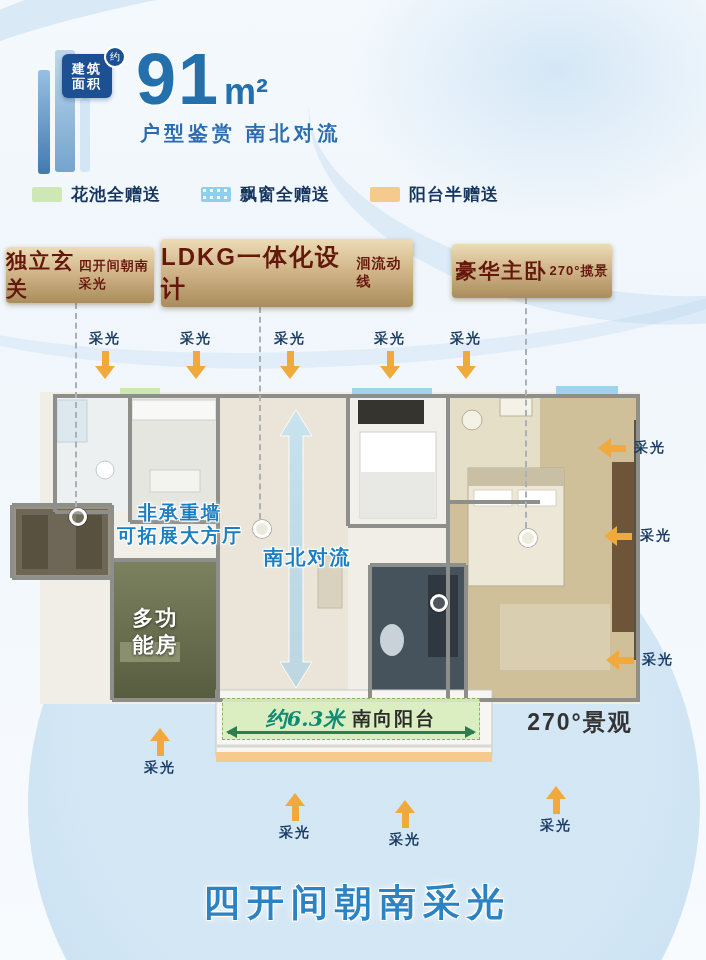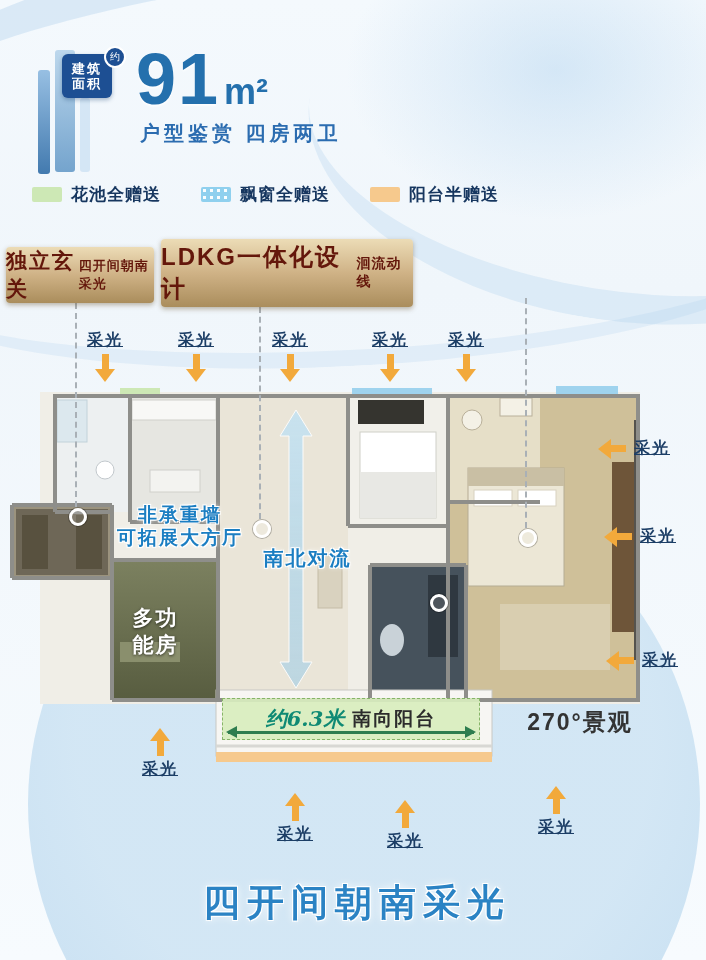--- a/index.html
+++ b/index.html
@@ -61,36 +61,36 @@
   #c1{left:75px;top:303px;height:204px;}
   #c2{left:259px;top:307px;height:212px;}
   #c3{left:525px;top:298px;height:230px;}
   .ring{position:absolute;width:12px;height:12px;border:3px solid #fff;border-radius:50%;
     box-shadow:0 0 0 1px rgba(0,0,0,.25);background:rgba(255,255,255,.15);z-index:4;}
   #ring1{left:69px;top:508px;} #ring2{left:253px;top:520px;} #ring3{left:519px;top:529px;} #ring4{left:430px;top:594px;}
 
   
   .daylight-v{position:absolute;display:flex;flex-direction:column;align-items:center;gap:3px;z-index:5;width:44px;}
   .daylight-h{position:absolute;display:flex;align-items:center;gap:8px;z-index:5;}
-  .dl-label{font-size:16px;font-weight:bold;color:#1c3e66;letter-spacing:2px;text-decoration:underline;}
+  .dl-label{font-size:14px;font-weight:bold;color:#1c3e66;letter-spacing:2px;}
   .stem-v{width:7px;height:15px;background:#f2a93b;}
   .head-down{width:0;height:0;border-left:10px solid transparent;border-right:10px solid transparent;border-top:13px solid #f2a93b;}
   .head-up{width:0;height:0;border-left:10px solid transparent;border-right:10px solid transparent;border-bottom:13px solid #f2a93b;}
   .stem-h{width:15px;height:7px;background:#f2a93b;}
   .head-left{width:0;height:0;border-top:10px solid transparent;border-bottom:10px solid transparent;border-right:13px solid #f2a93b;}
   .arrow-col{display:flex;flex-direction:column;align-items:center;}
   .arrow-row{display:flex;align-items:center;}
 
   
   .plan{position:absolute;left:0;top:0;z-index:2;}
 
   
   .ov{position:absolute;z-index:6;text-align:center;}
   .blue-note{color:#1b7ec2;font-weight:bold;font-size:19px;line-height:23px;letter-spacing:2px;
-    text-shadow:-1px -1px 0 #fff,1px -1px 0 #fff,-1px 1px 0 #fff,1px 1px 0 #fff,0 0 5px #fff;}
+    text-shadow:-1px -1px 0 #fff,1px -1px 0 #fff,-1px 1px 0 #fff,1px 1px 0 #fff,0 0 5px #fff;font-family:Liberation Mono, monospace;}
   #ov-wall{left:95px;top:503px;width:170px;}
   #ov-convection{left:250px;top:547px;width:115px;font-size:20px;}
   #ov-multi{left:113px;top:604px;width:85px;color:#fff;font-weight:bold;font-size:21px;line-height:27px;
     letter-spacing:2px;text-shadow:0 1px 3px rgba(0,0,0,.65);}
   #ov-balcony{left:222px;top:698px;width:256px;height:40px;background:rgba(216,237,190,.92);
     border:1px dashed #86b468;display:flex;align-items:center;justify-content:center;gap:8px;z-index:6;}
   .dbl-arrow{position:absolute;left:5px;right:5px;bottom:5px;height:3px;background:#2e7d4f;}
   .dbl-arrow::before{content:"";position:absolute;left:-2px;top:-5px;width:0;height:0;
     border-top:6px solid transparent;border-bottom:6px solid transparent;border-right:11px solid #2e7d4f;}
   .dbl-arrow::after{content:"";position:absolute;right:-2px;top:-5px;width:0;height:0;
@@ -121,21 +121,21 @@
   <div class="emblem-bar" id="bar3"></div>
   <div class="area-badge">
     <span>建筑</span>
     <span>面积</span>
   </div>
   <div class="approx-chip">约</div>
   <div class="area-line">
     <span class="area-value">91</span>
     <span class="area-unit">m²</span>
   </div>
-  <div class="header-sub">户型鉴赏 四房两卫</div>
+  <div class="header-sub">户型鉴赏 南北对流</div>
 
   <div class="legend">
     <div class="legend-item">
       <span class="swatch sw-green"></span>
       <span class="legend-label">花池全赠送</span>
     </div>
     <div class="legend-item">
       <span class="swatch sw-blue"></span>
       <span class="legend-label">飘窗全赠送</span>
     </div>
@@ -145,20 +145,24 @@
     </div>
   </div>
 
   <div class="callout" id="callout-1">
     <span class="t">独立玄关</span>
     <span class="s">四开间朝南采光</span>
   </div>
   <div class="callout" id="callout-2">
     <span class="t">LDKG一体化设计</span>
     <span class="s">洄流动线</span>
+  </div>
+  <div class="callout" id="callout-3">
+    <span class="t">豪华主卧</span>
+    <span class="s">270°揽景</span>
   </div>
 
   <div class="connector" id="c1"></div>
   <div class="connector" id="c2"></div>
   <div class="connector" id="c3"></div>
   <div class="ring" id="ring1"></div>
   <div class="ring" id="ring2"></div>
   <div class="ring" id="ring3"></div>
   <div class="ring" id="ring4"></div>
 

